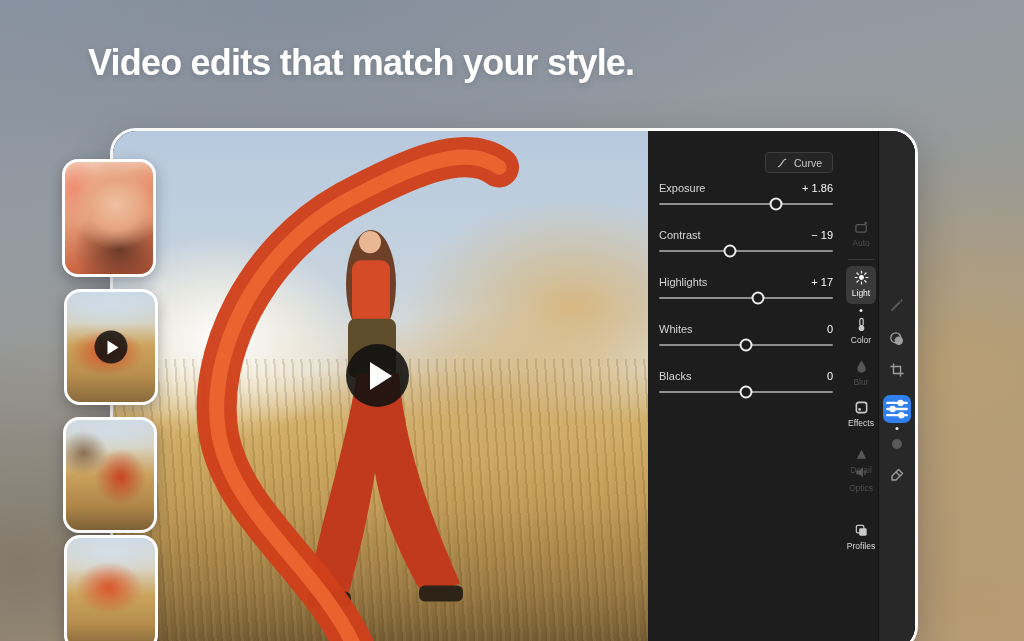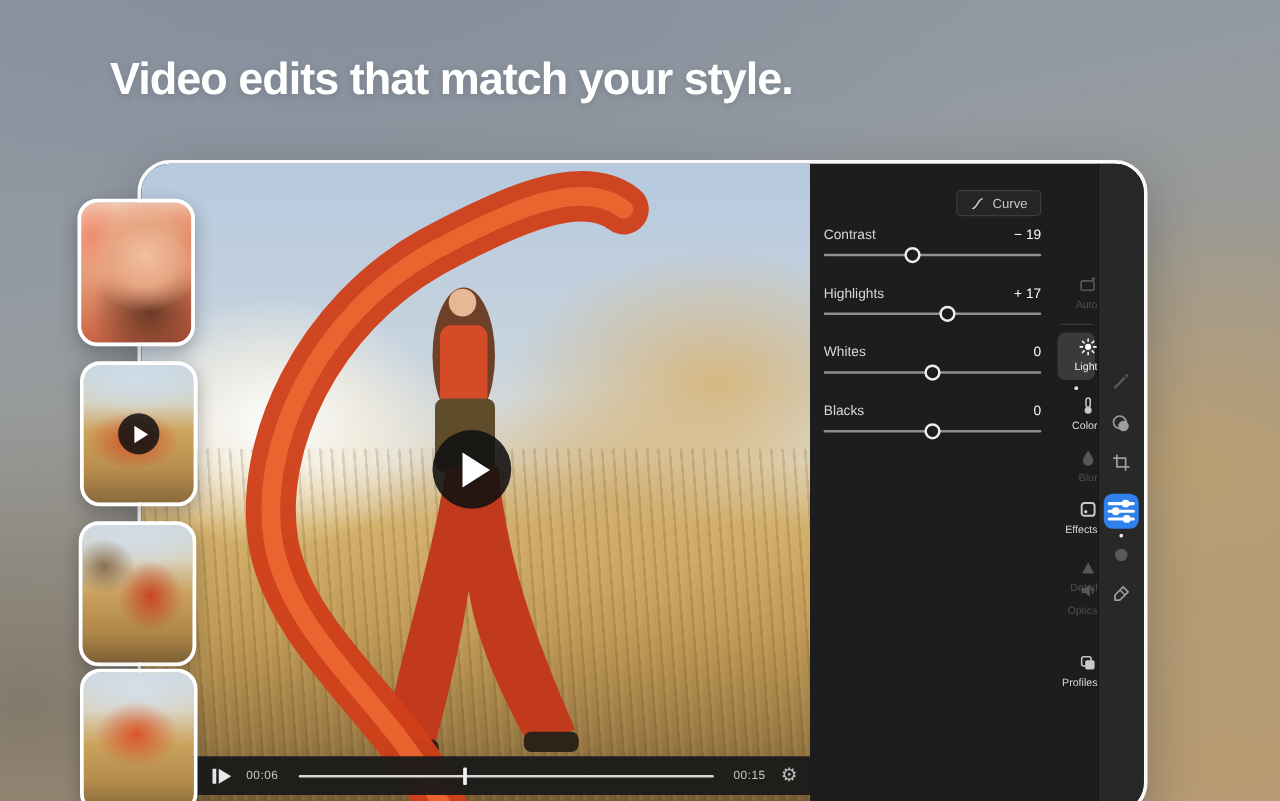--- a/index.html
+++ b/index.html
@@ -102,21 +102,21 @@
     display:flex; align-items:center; padding-left:9px; cursor:pointer;
   }
   .hdr-toggle { position:relative; width:24px; height:14px; border-radius:7px; background:#3f3f3f; flex:0 0 auto; }
   .hdr-toggle .tknob { position:absolute; left:2px; top:2px; width:10px; height:10px; border-radius:50%; background:#1b1b1b; }
   .hdr-label { margin-left:11px; font-size:11px; color:#8d8d8d; }
 
   
   .cat-rail { position:relative; width:34px; flex:0 0 auto; }
   .cat-item {
     position:absolute; left:0; width:100%;
-    display:flex; flex-direction:column; align-items:flex-end; gap:3px;
+    display:flex; flex-direction:column; align-items:center; gap:3px;
     cursor:pointer;
   }
   .cat-item svg { width:15px; height:15px; }
   .cat-label { font-size:8.5px; }
   .cat-item.dim    { color:#575757; } .cat-item.dim .cat-label { color:#4e4e4e; }
   .cat-item.bright { color:#c9c9c9; } .cat-item.bright .cat-label { color:#dadada; }
   .cat-item.selected { color:#ffffff; }
   .cat-item.selected .cat-label { color:#f2f2f2; }
   .cat-sel-box {
     position:absolute; left:2px; top:135px; width:30px; height:38px;
@@ -202,45 +202,42 @@
         <rect x="306" y="450" width="44" height="16" rx="6" fill="#2e2317"></rect>
 
         <path d="M242 512 C205 432 122 382 106 302 C92 222 142 120 232 70 C292 38 352 10 386 36" fill="none" stroke="#cf3f1a" stroke-width="40" stroke-linecap="round" opacity="0.96"></path>
         <path d="M242 512 C205 432 122 382 106 302 C92 222 142 120 232 70 C292 38 352 10 386 36" fill="none" stroke="#ef6a33" stroke-width="15" stroke-linecap="round" opacity="0.85"></path>
       </svg>
 
       <div class="big-play">
         <div class="tri"></div>
       </div>
 
-      <div class="player-bar">
-        <div class="pb-icon">
-          <div class="bar"></div>
-            <div class="tri"></div>
-        </div>
-        <span class="pb-time">00:06</span>
-        <div class="pb-track">
-          <div class="line"></div>
-          <div class="pb-playhead" style="left: 40%;"></div>
-        </div>
-        <span class="pb-time">00:15</span>
-        <span class="pb-gear">⚙</span>
-      </div>
     </div>
 
     <div class="side">
 
       <div class="sliders-col">
         <button class="curve-btn">
           <svg width="12" height="12" viewBox="0 0 16 16">
             <path d="M3 13 C7 13 9 3 13 3" fill="none" stroke="currentColor" stroke-width="1.6" stroke-linecap="round"></path>
           </svg>
           <span>Curve</span>
         </button>
 
+        <div class="sl-block">
+          <div class="sl-row">
+            <span class="sl-name">Exposure</span>
+            <span class="sl-value">+ 1.86</span>
+          </div>
+          <div class="sl-track">
+            <div class="line"></div>
+              <div class="sl-knob" style="left: 67%;"></div>
+          </div>
+        </div>
         <div class="sl-block">
           <div class="sl-row">
             <span class="sl-name">Contrast</span>
             <span class="sl-value">− 19</span>
           </div>
           <div class="sl-track">
             <div class="line"></div>
               <div class="sl-knob" style="left: 41%;"></div>
           </div>
         </div>

